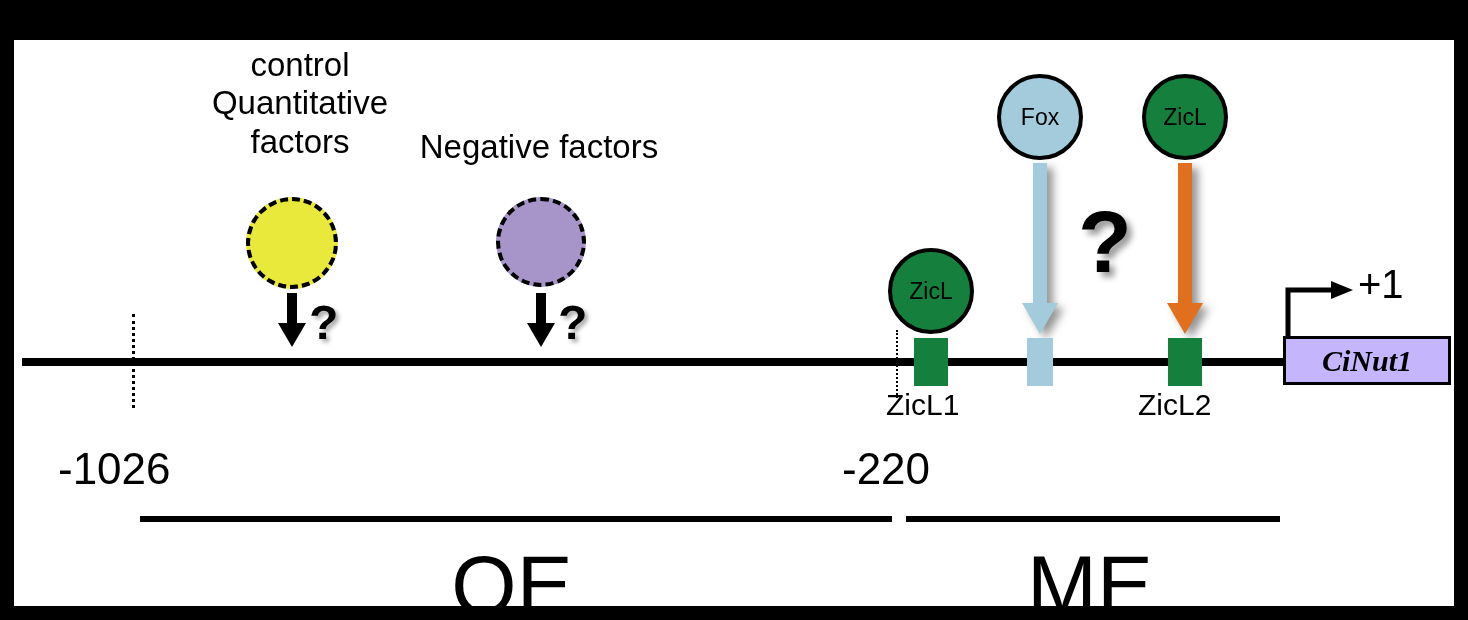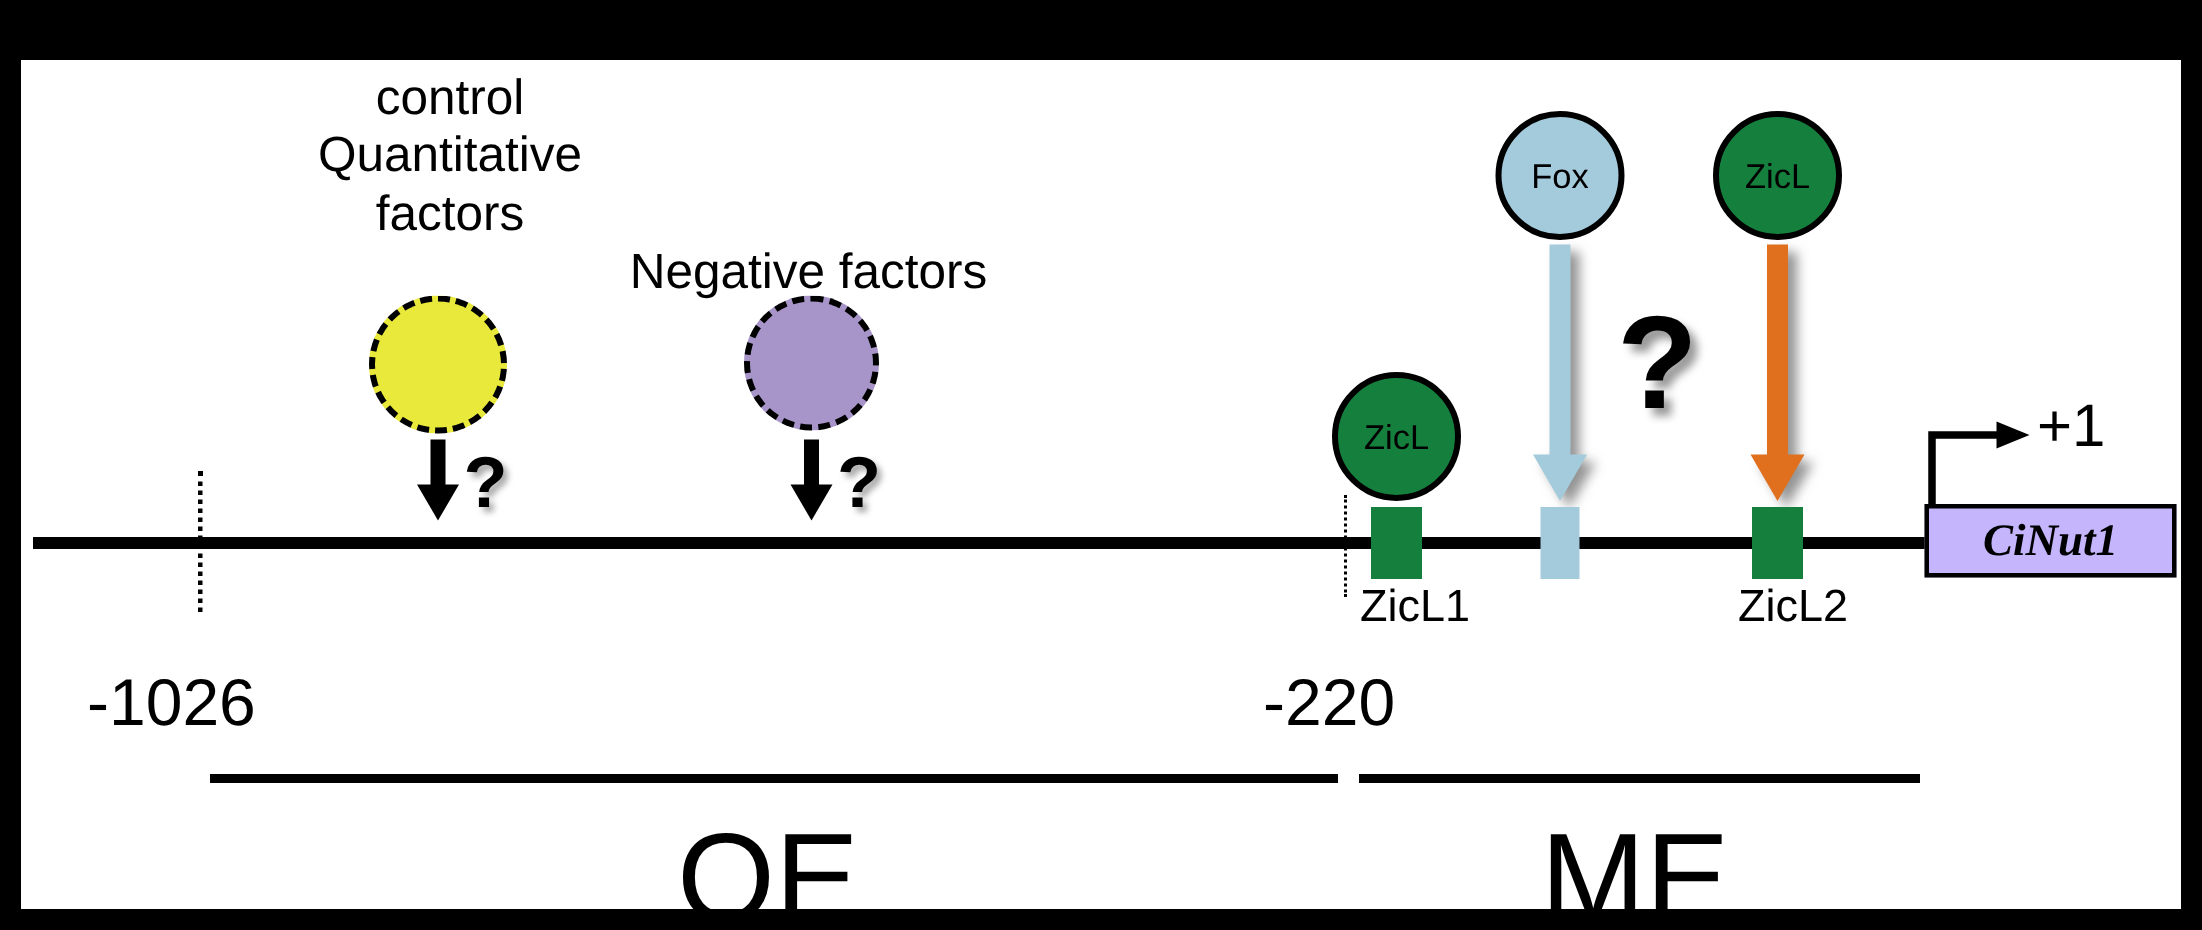--- a/index.html
+++ b/index.html
@@ -5,21 +5,21 @@
   * { margin:0; padding:0; box-sizing:border-box; }
   html,body { background:#000; }
   body { font-family:"Liberation Sans","DejaVu Sans",sans-serif; color:#000; }
   .canvas { position:relative; width:1468px; height:620px; background:#000; overflow:hidden; }
   .panel { position:absolute; left:14px; top:40px; width:1440px; height:566px; background:#fff; }
   .abs { position:absolute; }
 
   
   .factor-title { text-align:center; font-size:33px; line-height:1.16; }
   .factor-title span { display:block; }
-  .site-label { text-align:right; font-size:30px; }
+  .site-label { text-align:left; font-size:30px; }
   .coord-label { font-size:44px; }
   .region-label { text-align:center; font-size:84px; line-height:0.95;margin-top:24px; }
   .qmark-small { font-size:48px; font-weight:bold; text-shadow:3px 3px 4px rgba(0,0,0,0.35); }
   .qmark-big { font-size:88px; font-weight:bold; line-height:1; text-shadow:5px 5px 6px rgba(0,0,0,0.4); }
   .plus1 { font-size:40px; }
 
   
   .circle { border-radius:50%; display:flex; align-items:center; justify-content:center; font-size:23px; }
   .circle.dashed { border:4px dashed #000; }
   .circle.solid { border:4px solid #000; }
@@ -52,21 +52,21 @@
     <span>Quantitative</span>
     <span>factors</span>
   </div>
   <div class="abs circle dashed c-yellow" style="left:246px; top:197px; width:92px; height:92px;"></div>
   <svg class="abs" style="left:274px; top:293px;" width="36" height="56" viewBox="0 0 36 56">
     <rect x="13" y="0" width="10" height="32" fill="#000"></rect>
     <polygon points="4,30 32,30 18,54" fill="#000"></polygon>
   </svg>
   <div class="abs qmark-small" style="left:309px; top:295px;">?</div>
 
-  <div class="abs factor-title" style="left:409px; top:128px; width:260px;margin-top:34px;">Negative factors</div>
+  <div class="abs factor-title" style="left:409px; top:128px; width:260px;">Negative factors</div>
   <div class="abs circle dashed c-purple" style="left:496px; top:197px; width:90px; height:90px;"></div>
   <svg class="abs" style="left:523px; top:293px;" width="36" height="56" viewBox="0 0 36 56">
     <rect x="13" y="0" width="10" height="32" fill="#000"></rect>
     <polygon points="4,30 32,30 18,54" fill="#000"></polygon>
   </svg>
   <div class="abs qmark-small" style="left:558px; top:295px;">?</div>
 
   <div class="abs hline" style="left:22px; top:358px; width:1262px; height:8px; z-index:1;"></div>
   <div class="abs dotted-tick" style="left:132px; top:314px; height:94px;"></div>
   <div class="abs dotted-tick" style="left:896px; top:330px; height:68px; border-left-width:2px;"></div>

